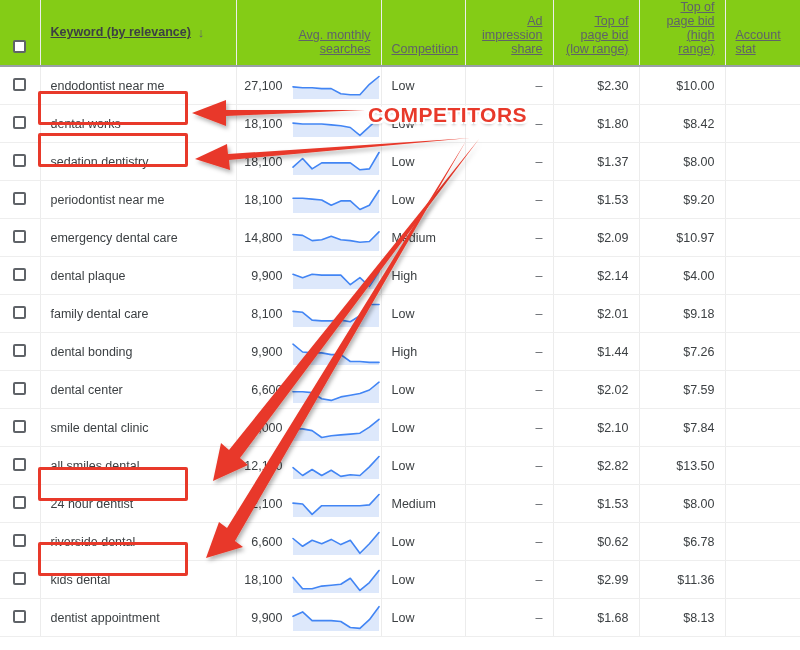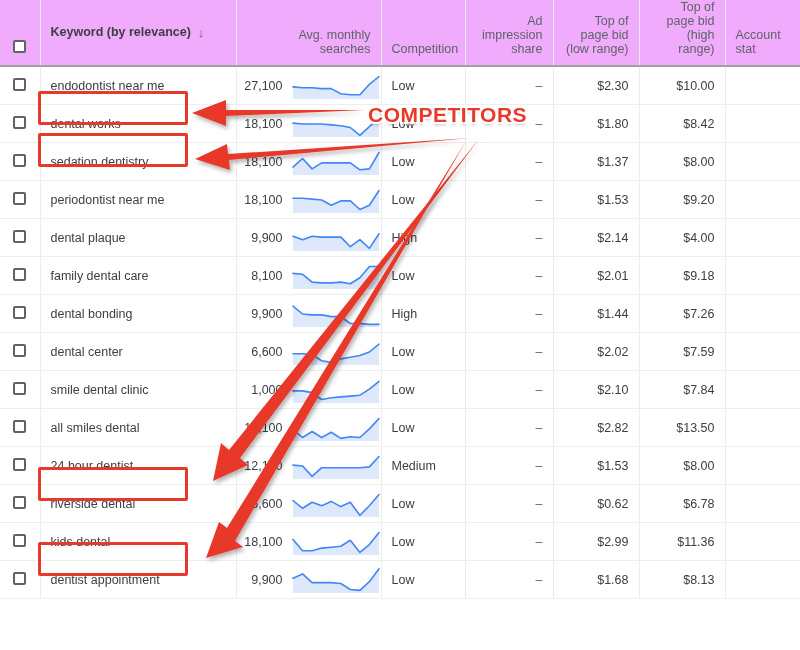--- a/index.html
+++ b/index.html
@@ -33,21 +33,22 @@
   thead tr.head-row {
     height: 56px;
   }
   thead th {
     font-size: 12.5px;
     font-weight: 400;
     color: #5f6368;
     vertical-align: bottom;
     padding: 0 10px 9px 10px;
     border-right: 1px solid #ececec;
-    background: #f0abfc;
+    background: #84cc16;
+    text-decoration: underline;
   }
   thead th.th-kw {
     font-weight: 700;
     color: #3c4043;
     text-align: left;
     vertical-align: middle;
     padding-bottom: 1px;
   }
   thead th.th-num { text-align: right; }
   thead th.th-left { text-align: left; }
@@ -267,20 +268,38 @@
             </div>
           </td>
           <td class="td-comp">Low</td>
           <td class="td-imp">–</td>
           <td class="td-bid">$1.53</td>
           <td class="td-bid">$9.20</td>
           <td class="td-acct"></td>
         </tr>
         <tr>
           <td class="td-check"><span class="cbox"></span></td>
+          <td class="td-kw"><span>emergency dental care</span></td>
+          <td class="td-vol">
+            <div class="vol-wrap">
+              <span class="vol-num">14,800</span>
+              <svg class="spark" viewBox="0 0 90 30" preserveAspectRatio="none">
+                <path d="M 2.0,11.5 L 11.6,12.4 L 21.1,17.6 L 30.7,16.7 L 40.2,13.3 L 49.8,16.7 L 59.3,17.6 L 68.9,19.3 L 78.4,18.5 L 88.0,8.9 L 88.0,28 L 2.0,28 Z" fill="#dde8fb"></path>
+                <path d="M 2.0,11.5 L 11.6,12.4 L 21.1,17.6 L 30.7,16.7 L 40.2,13.3 L 49.8,16.7 L 59.3,17.6 L 68.9,19.3 L 78.4,18.5 L 88.0,8.9" fill="none" stroke="#4285f4" stroke-width="1.6" stroke-linejoin="round" stroke-linecap="round"></path>
+              </svg>
+            </div>
+          </td>
+          <td class="td-comp">Medium</td>
+          <td class="td-imp">–</td>
+          <td class="td-bid">$2.09</td>
+          <td class="td-bid">$10.97</td>
+          <td class="td-acct"></td>
+        </tr>
+        <tr>
+          <td class="td-check"><span class="cbox"></span></td>
           <td class="td-kw"><span>dental plaque</span></td>
           <td class="td-vol">
             <div class="vol-wrap">
               <span class="vol-num">9,900</span>
               <svg class="spark" viewBox="0 0 90 30" preserveAspectRatio="none">
                 <path d="M 2.0,13.3 L 11.6,16.7 L 21.1,13.3 L 30.7,14.1 L 40.2,14.1 L 49.8,14.1 L 59.3,23.7 L 68.9,16.7 L 78.4,25.4 L 88.0,10.7 L 88.0,28 L 2.0,28 Z" fill="#dde8fb"></path>
                 <path d="M 2.0,13.3 L 11.6,16.7 L 21.1,13.3 L 30.7,14.1 L 40.2,14.1 L 49.8,14.1 L 59.3,23.7 L 68.9,16.7 L 78.4,25.4 L 88.0,10.7" fill="none" stroke="#4285f4" stroke-width="1.6" stroke-linejoin="round" stroke-linecap="round"></path>
               </svg>
             </div>
           </td>

